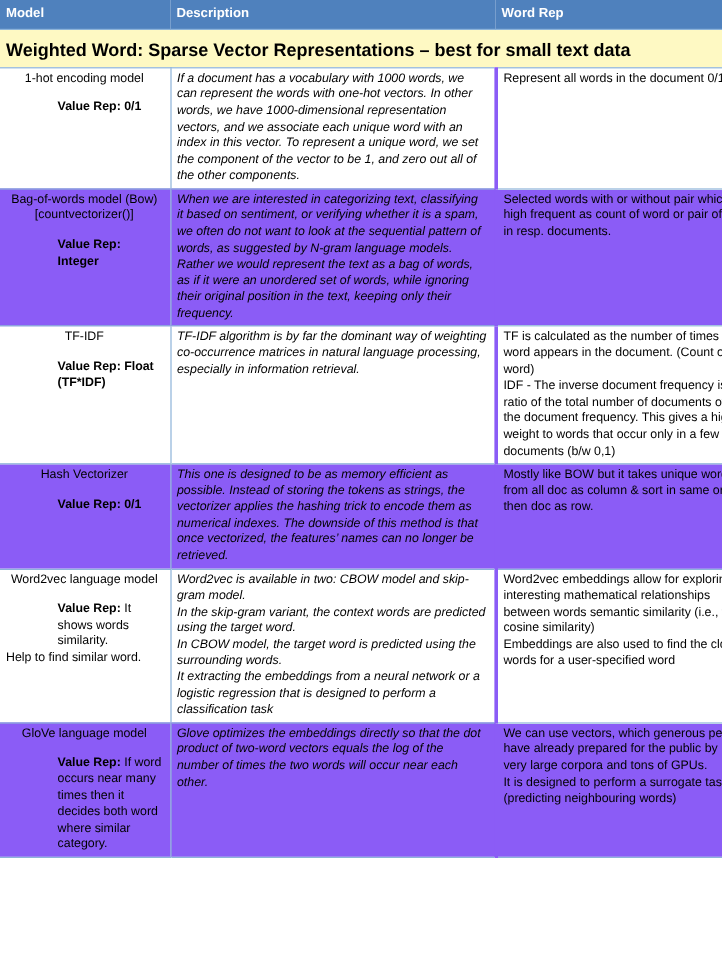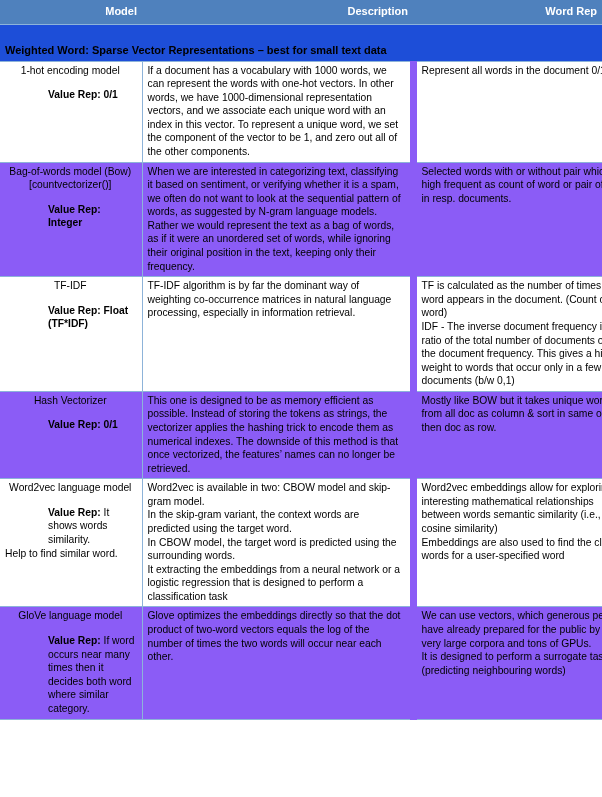--- a/index.html
+++ b/index.html
@@ -30,21 +30,21 @@
     line-height: 1.32;
   }
   col.c-model  { width: 142px; }
   col.c-desc   { width: 271px; }
   col.c-word   { width: 189px; }
 
   thead th {
     background: #4F81BD;
     color: #ffffff;
     font-weight: bold;
-    text-align: right;
+    text-align: left;
     vertical-align: top;
     padding: 4px 5px 5px 5px;
     font-size: 11px;
     border: none;
     height: 15px;
   }
   thead th.th-model { padding-left: 5px; }
 
   tbody td {
     vertical-align: top;
@@ -53,27 +53,28 @@
     border-bottom: 1px solid #8DB3D9;
     background: #ffffff;
     word-wrap: break-word;
     overflow-wrap: break-word;
   }
   tbody tr.banded td {
     background: #8b5cf6;
   }
   tbody td.col-desc {
     border-left: 1px solid #8DB3D9;
-    border-right: 7px solid #8b5cf6;
+    border-right: 3px solid #8b5cf6;
+    font-style: italic;
   }
   tr.section-row td {
-    background: #1d4ed8;
+    background: #fef9c3;
     font-weight: bold;
-    font-size: 11px;
-    padding-top: 18px;
+    font-size: 15px;
+    padding-top: 8px;
     padding-bottom: 3px;
     border-top: 1px solid #8DB3D9;
     border-bottom: 1px solid #8DB3D9;
   }
   tr.section-row td.section-left  { text-align: left; }
   tr.section-row td.section-center{ text-align: center; }
 
   .model-title {
     font-weight: normal;
     display: block;

